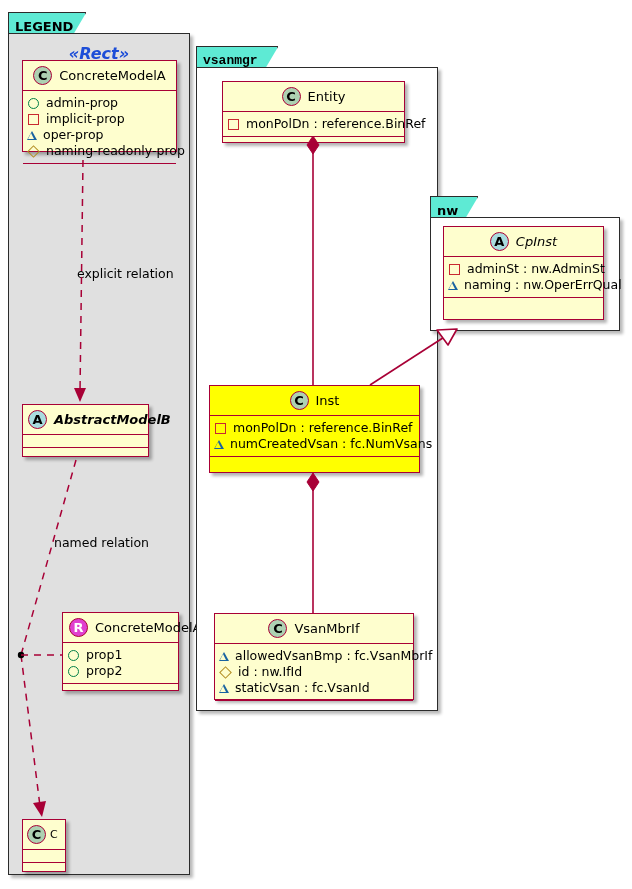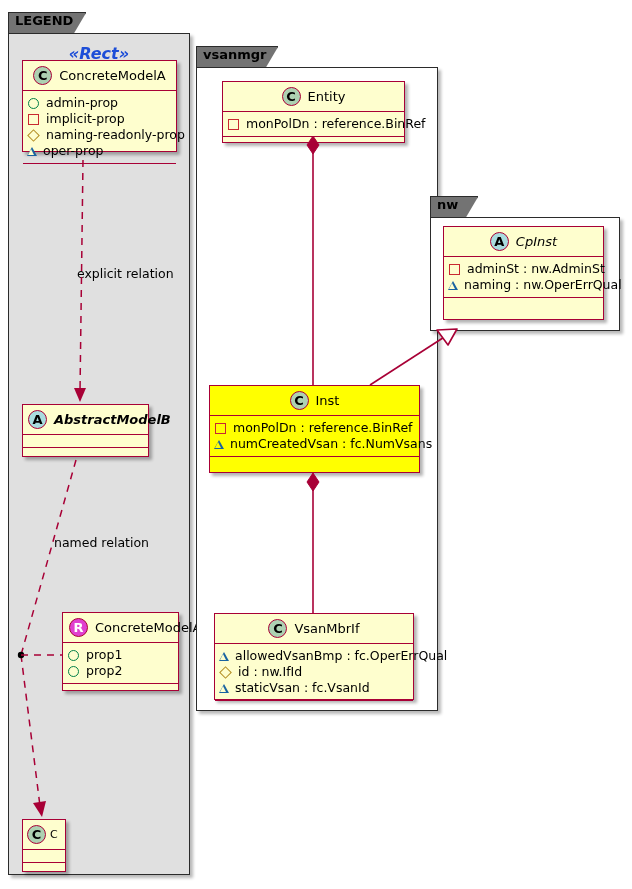--- a/index.html
+++ b/index.html
@@ -4,22 +4,22 @@
 <style>
   html,body{margin:0;padding:0;background:#ffffff;}
   body{width:632px;height:889px;position:relative;overflow:hidden;
        font-family:"DejaVu Sans","Liberation Sans",sans-serif;}
 
   .canvas{position:absolute;left:0;top:0;width:632px;height:889px;}
 
   
   .pkg{position:absolute;box-sizing:border-box;}
   .pkg .pkg-tab{position:absolute;left:0;top:0;height:22px;
-      background:#737373;border:1.5px solid #2b2b2b;border-bottom:none;
-      box-sizing:border-box;display:flex;align-items:flex-start;
+      background:#5eead4;border:1.5px solid #2b2b2b;border-bottom:none;
+      box-sizing:border-box;display:flex;align-items:flex-end;
       padding:0 16px 0 6px;font-weight:bold;font-size:13px;color:#000;}
   .pkg .pkg-tab:after{content:"";position:absolute;right:-1px;top:-1px;
       width:0;height:0;border-left:14px solid transparent;
       border-bottom:23px solid transparent;}
   .pkg .pkg-body{position:absolute;left:0;box-sizing:border-box;
       border:1.5px solid #2b2b2b;background:#fff;}
 
   .pkg-legend .pkg-body{background:#e0e0e0;box-shadow:3px 3px 3px rgba(0,0,0,.28);}
   .pkg-plain .pkg-body{background:#fff;box-shadow:3px 3px 3px rgba(0,0,0,.28);}
 
@@ -100,26 +100,26 @@
     <div class="attrs">
       <div class="attr">
         <span class="vm circle"></span>
         <span>admin-prop</span>
       </div>
       <div class="attr">
         <span class="vm square"></span>
         <span>implicit-prop</span>
       </div>
       <div class="attr">
+        <span class="vm tri"></span>
+        <span>oper-prop</span>
+      </div>
+      <div class="attr">
         <span class="vm diamond"></span>
         <span>naming-readonly-prop</span>
-      </div>
-      <div class="attr">
-        <span class="vm tri"></span>
-        <span>oper-prop</span>
       </div>
     </div>
     <div class="foot"></div>
   </div>
 
   <div class="cls" style="left:22px;top:404px;width:127px;height:53px;">
     <div class="hdr left" style="padding-left:5px;">
       <span class="glyph a">A</span>
       <span class="nm ital">AbstractModelB</span>
     </div>
@@ -151,21 +151,21 @@
       <span class="nm" style="font-size:11px;">C</span>
     </div>
     <div class="attrs empty"></div>
     <div class="foot"></div>
   </div>
 
   <div class="edge-label" style="left:77px;top:266px;">explicit relation</div>
   <div class="edge-label" style="left:54px;top:535px;">named relation</div>
 
   <div class="pkg pkg-plain" style="left:196px;top:46px;width:242px;height:665px;">
-    <div class="pkg-tab" style="width:82px;">
+    <div class="pkg-tab" style="width:82px;font-family:Liberation Mono, monospace;">
       <span>vsanmgr</span>
       <span class="pkg-tab-notch" style="right:-0.5px;"></span>
     </div>
     <div class="pkg-body" style="top:21px;width:242px;height:644px;"></div>
   </div>
 
   <div class="cls" style="left:222px;top:81px;width:183px;height:62px;">
     <div class="hdr">
       <span class="glyph c">C</span>
       <span class="nm">Entity</span>
@@ -198,21 +198,21 @@
   </div>
 
   <div class="cls" style="left:214px;top:613px;width:200px;height:87px;">
     <div class="hdr">
       <span class="glyph c">C</span>
       <span class="nm">VsanMbrIf</span>
     </div>
     <div class="attrs">
       <div class="attr">
         <span class="vm tri"></span>
-        <span>allowedVsanBmp : fc.OperErrQual</span>
+        <span>allowedVsanBmp : fc.VsanMbrIf</span>
       </div>
       <div class="attr">
         <span class="vm diamond"></span>
         <span>id : nw.IfId</span>
       </div>
       <div class="attr">
         <span class="vm tri"></span>
         <span>staticVsan : fc.VsanId</span>
       </div>
     </div>

